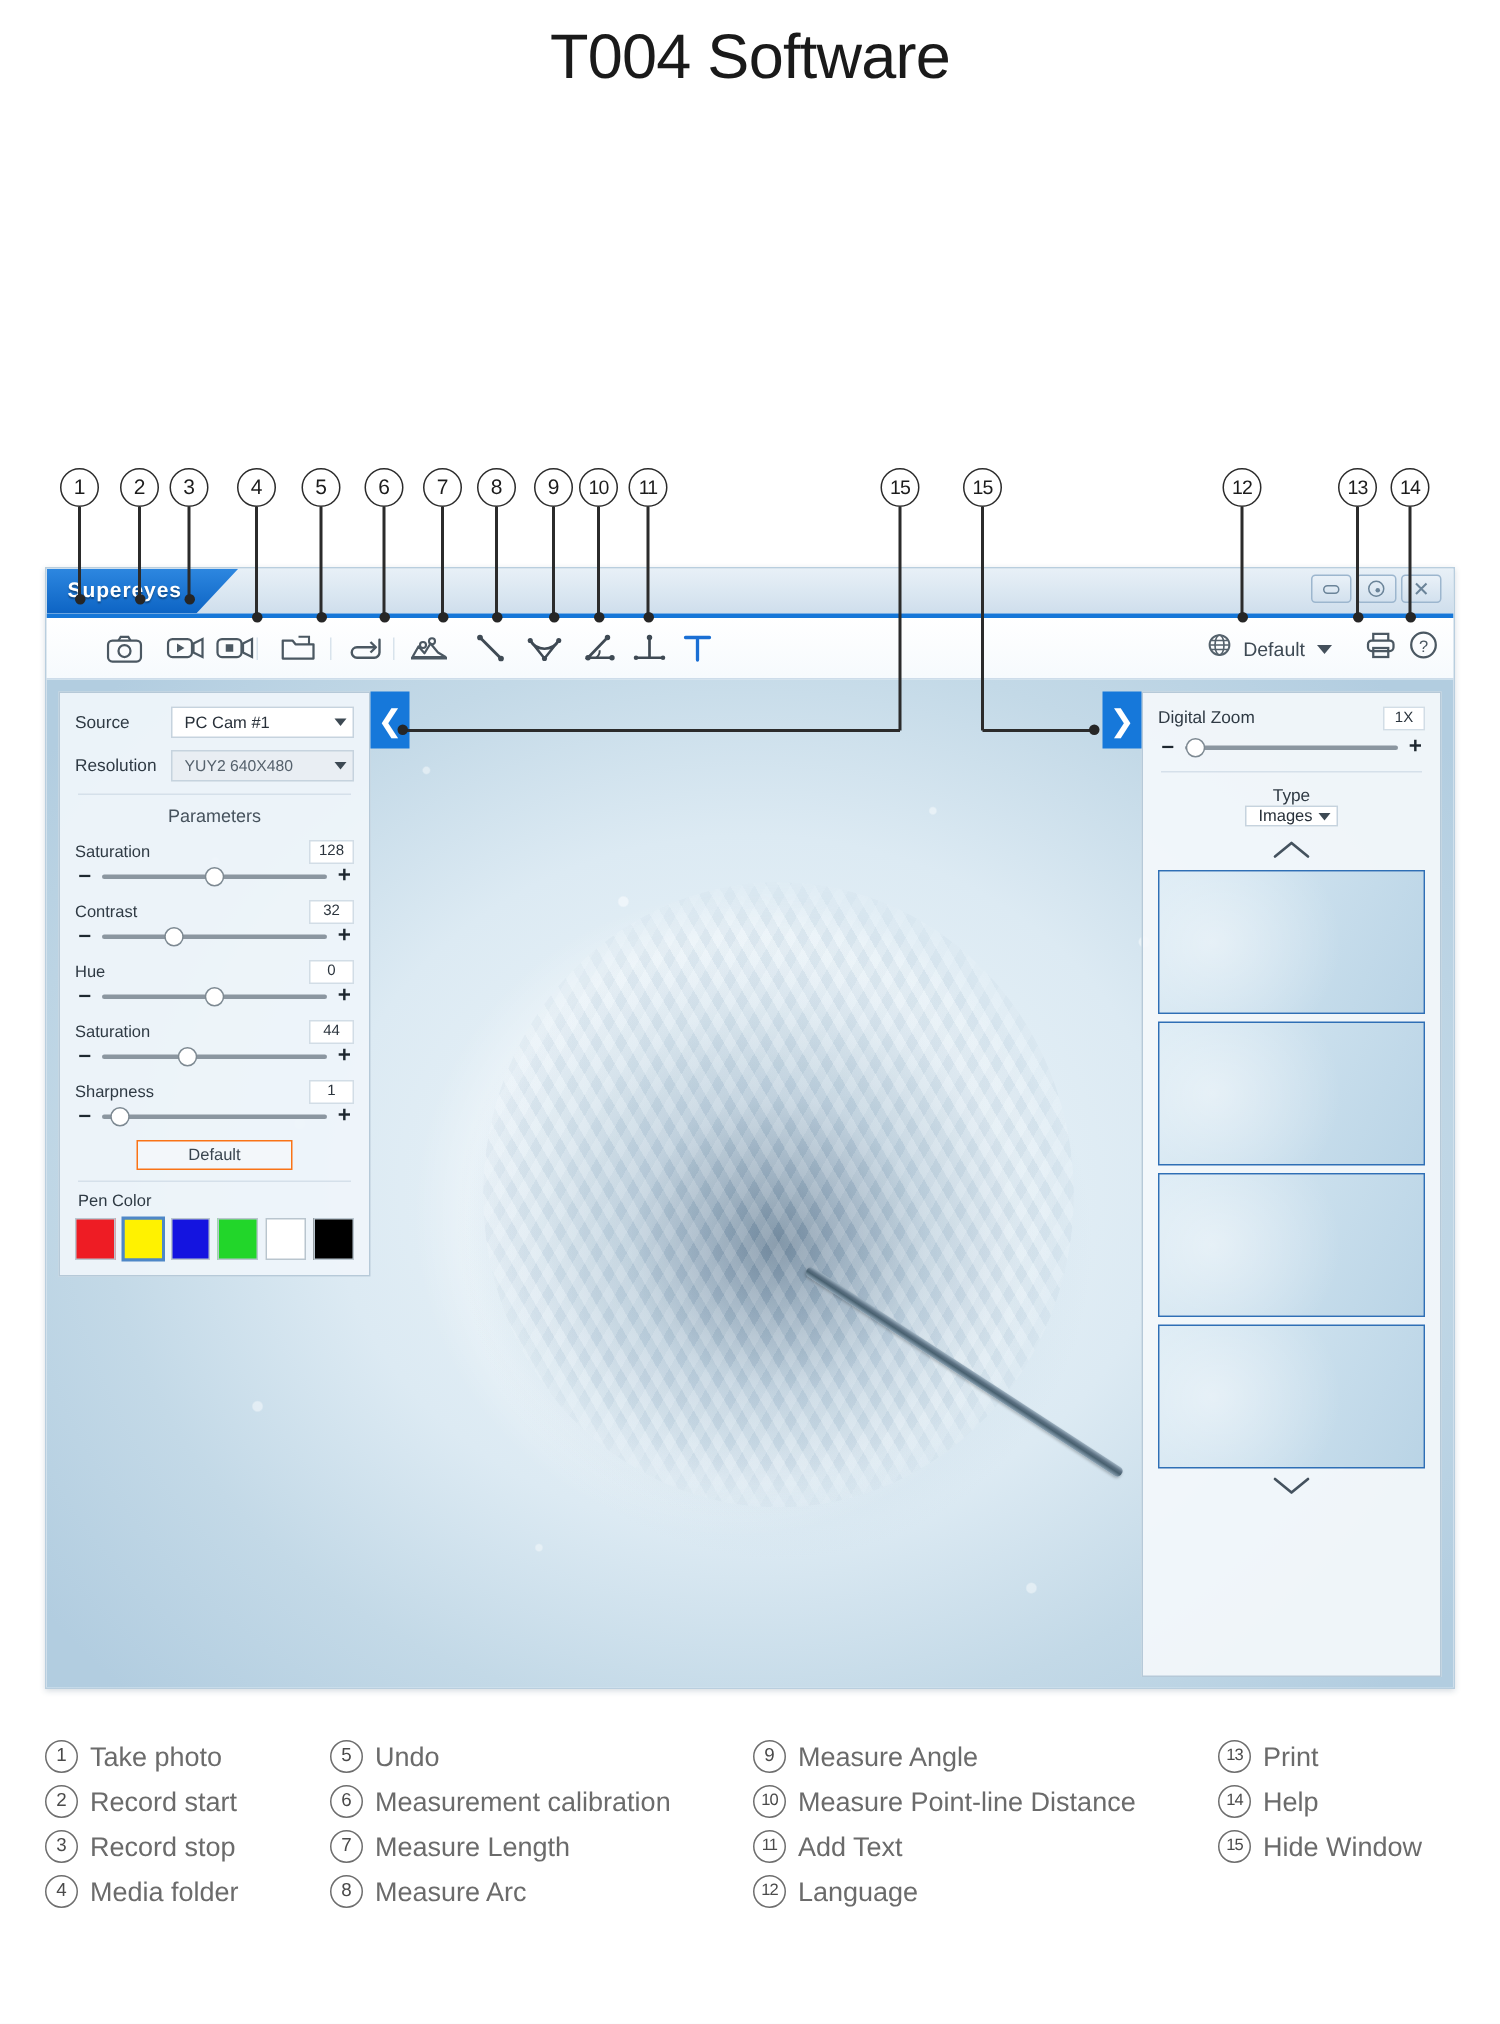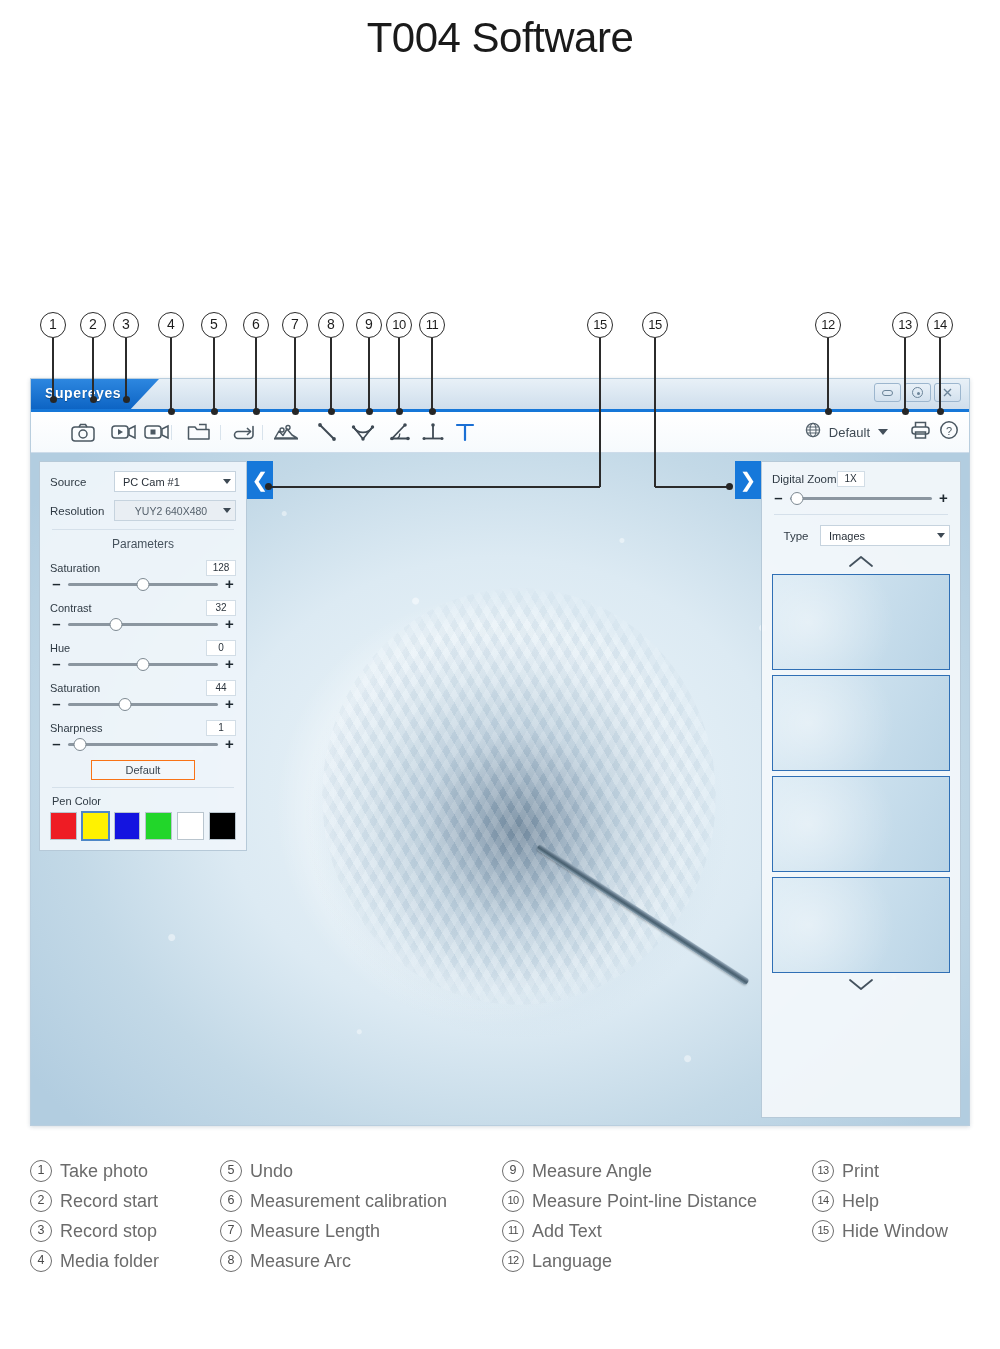--- a/index.html
+++ b/index.html
@@ -215,21 +215,21 @@
     flex: 1;
     height: 21px;
     background: #ffffff;
     border: 1px solid #c6d3de;
     display: flex; align-items: center;
     padding: 0 4px 0 8px;
     font-size: 11px;
     color: #283039;
     position: relative;
   }
-  .combo.dim { background: #e9eef3; color: #55616c; font-size: 10.5px; text-align: center; }
+  .combo.dim { background: #e9eef3; color: #55616c; font-size: 10.5px; }
   .combo .cv { flex: 1; white-space: nowrap; overflow: hidden; }
   .caret {
     width: 0; height: 0;
     border-left: 4px solid transparent;
     border-right: 4px solid transparent;
     border-top: 5px solid #3d4953;
     margin-left: 4px;
   }
   .hr { height: 1px; background: #d5e0ea; margin: 7px 2px; }
   .params-title {
@@ -291,27 +291,27 @@
 
   
   .panel-right {
     position: absolute; right: 8px; top: 8px;
     width: 200px; bottom: 8px;
     background: rgba(243,247,251,0.93);
     border: 1px solid #b6c9d8;
     padding: 9px 10px;
     z-index: 20;
   }
-  .dz-head { display: flex; align-items: center; margin-bottom: 6px; }
+  .dz-head { display: flex; align-items: center; justify-content: space-between; margin-bottom: 6px; gap: 15px; }
   .dz-label { font-size: 11.5px; color: #2f3a44; }
   .dz-val {
     min-width: 28px; height: 16px; background: #fff; border: 1px solid #d2dde6;
     font-size: 10px; color: #2b343d; text-align: center; line-height: 14px;
   }
-  .type-row { display: flex; align-items: center; margin: 10px 0 9px 0; }
+  .type-row { display: flex; align-items: center; margin: 10px 0 9px 0; flex-direction: column; }
   .type-label { font-size: 11.5px; color: #2f3a44; width: 48px; text-align: center; }
   .scroll-arrow {
     text-align: center; color: #44525e; font-size: 15px;
     line-height: 14px; margin: 3px 0 4px 0;
   }
   .thumbs { display: flex; flex-direction: column; gap: 5px; }
   .thumb {
     height: 96px;
     border: 1.5px solid #2f6fb5;
     background: linear-gradient(115deg, rgba(214,232,243,0.85), rgba(176,206,226,0.85));

